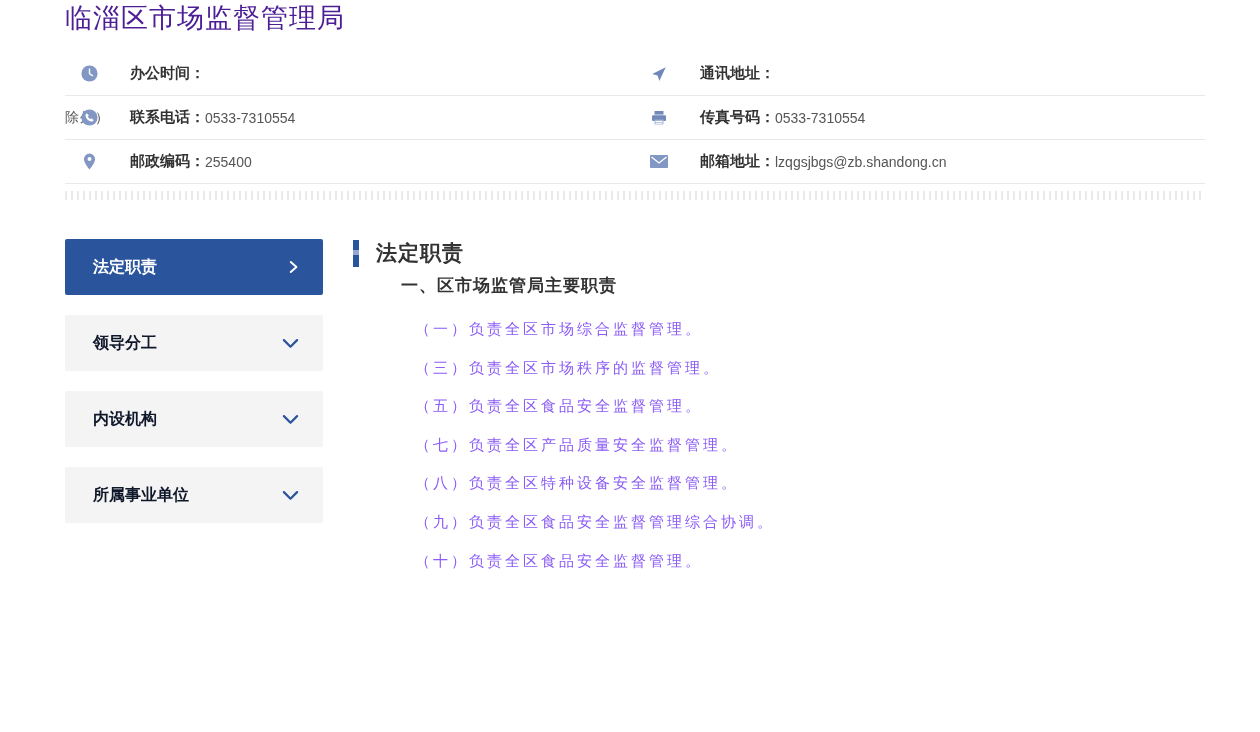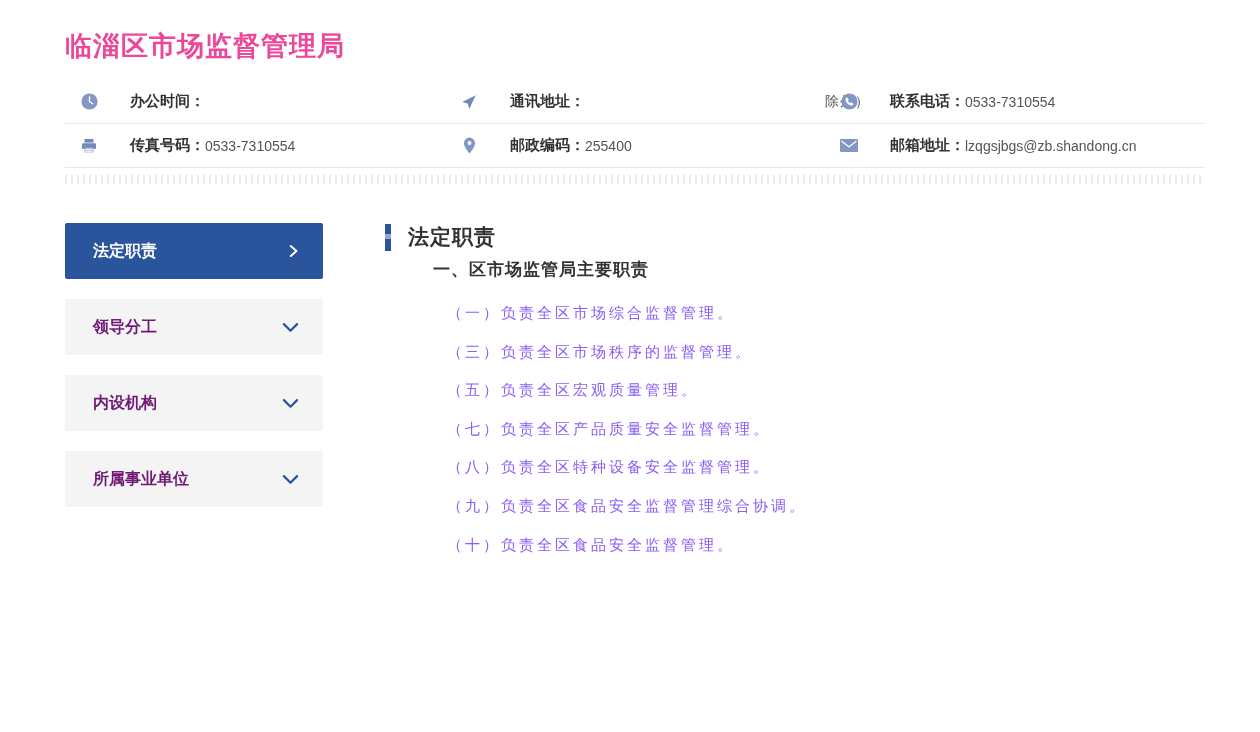--- a/index.html
+++ b/index.html
@@ -1,44 +1,44 @@
 <!DOCTYPE html>
 <html lang="zh"><head>
 <meta charset="utf-8">
 <style>
   * { margin:0; padding:0; box-sizing:border-box; }
   html,body { width:1260px; height:732px; background:#fff; overflow:hidden;
     font-family:"Liberation Sans","DejaVu Sans",sans-serif; }
   .page { padding:0 55px 0 65px; }
 
   
-  .page-title { padding-top:28px; font-size:27px; font-weight:bold; color:#ec4899;
+  .page-title { font-size:27px; font-weight:normal; color:#4c1d95;
     letter-spacing:1px; }
 
   
-  .info-grid { margin-top:16px; display:grid; grid-template-columns:1fr 1fr 1fr; }
+  .info-grid { margin-top:16px; display:grid; grid-template-columns:1fr 1fr; }
   .info-item { height:44px; display:flex; align-items:center; padding-left:15px;
     border-bottom:1px solid #e9e9e9; position:relative; }
   .info-icon { width:18px; flex:none; margin-right:32px; display:flex;
     align-items:center; justify-content:center; position:relative; z-index:1; }
   .info-label { font-weight:bold; color:#333; font-size:15px; flex:none; z-index:1; }
   .info-value { color:#555; font-size:14px; white-space:nowrap; }
   .wrap-text { position:absolute; left:0; top:50%; transform:translateY(-50%);
     color:#555; font-size:14px; z-index:0; letter-spacing:1px; }
 
   .stripe-band { margin-top:7px; height:9px;
     background:repeating-linear-gradient(90deg,#eaeaea 0 2px,#ffffff 2px 6px); }
 
   
-  .content { display:flex; margin-top:39px; gap:62px; }
+  .content { display:flex; margin-top:39px; gap:30px; }
 
   .sidebar { width:258px; flex:none; }
   .side-item { height:56px; margin-bottom:20px; display:flex; align-items:center;
     justify-content:space-between; padding:0 24px 0 28px; font-size:16px;
-    font-weight:bold; border-radius:2px; cursor:pointer; background:#f4f4f4; color:#701a75; }
+    font-weight:bold; border-radius:2px; cursor:pointer; background:#f4f4f4; color:#0f172a; }
   .side-item.active { background:#2a549b; color:#fff; }
   .chev { display:flex; align-items:center; }
 
   .main { flex:1; min-width:0; }
   .section-head { display:flex; align-items:center; gap:17px; }
   .head-marker { width:6px; height:27px; flex:none;
     background:linear-gradient(#2a549b 0 10px,#93a7cf 10px 15px,#2a549b 15px 27px); }
   .section-title { font-size:21px; font-weight:bold; color:#333; letter-spacing:1px; }
   .section-subtitle { margin:7px 0 15px 48px; font-size:17px; font-weight:bold;
     color:#333; letter-spacing:1px; }
@@ -160,21 +160,21 @@
 
     <div class="main">
       <div class="section-head">
         <span class="head-marker"></span>
         <span class="section-title">法定职责</span>
       </div>
       <div class="section-subtitle">一、区市场监管局主要职责</div>
       <div class="duties">
         <div>（一）负责全区市场综合监督管理。</div>
         <div>（三）负责全区市场秩序的监督管理。</div>
-        <div>（五）负责全区宏观质量管理。</div>
+        <div>（五）负责全区食品安全监督管理。</div>
         <div>（七）负责全区产品质量安全监督管理。</div>
         <div>（八）负责全区特种设备安全监督管理。</div>
         <div>（九）负责全区食品安全监督管理综合协调。</div>
         <div>（十）负责全区食品安全监督管理。</div>
       </div>
     </div>
 
   </div>
 </div>
 

